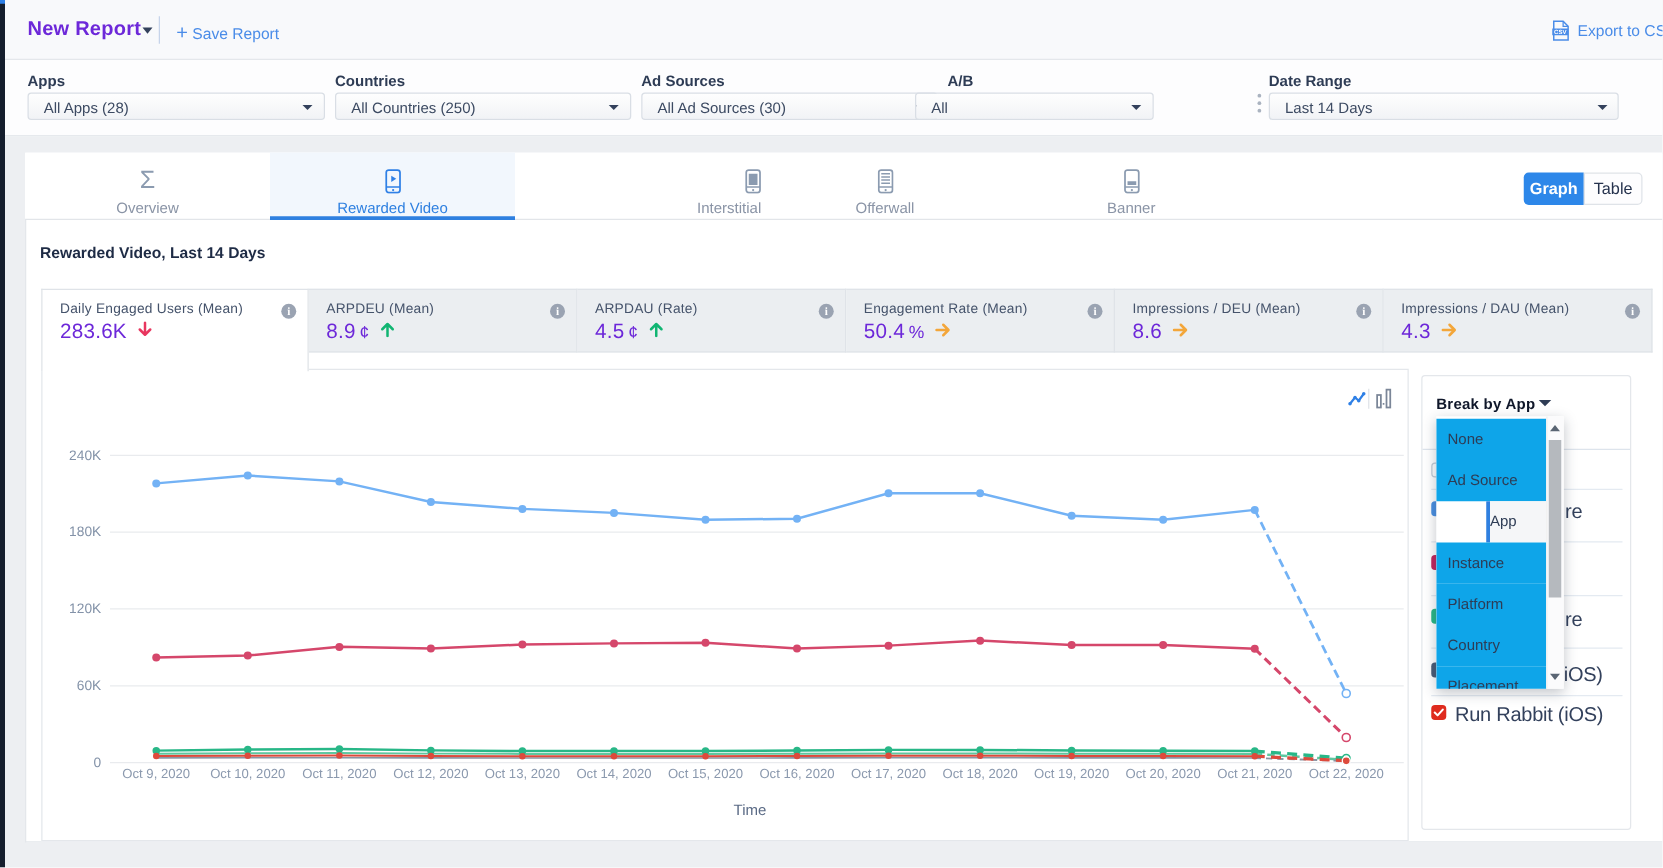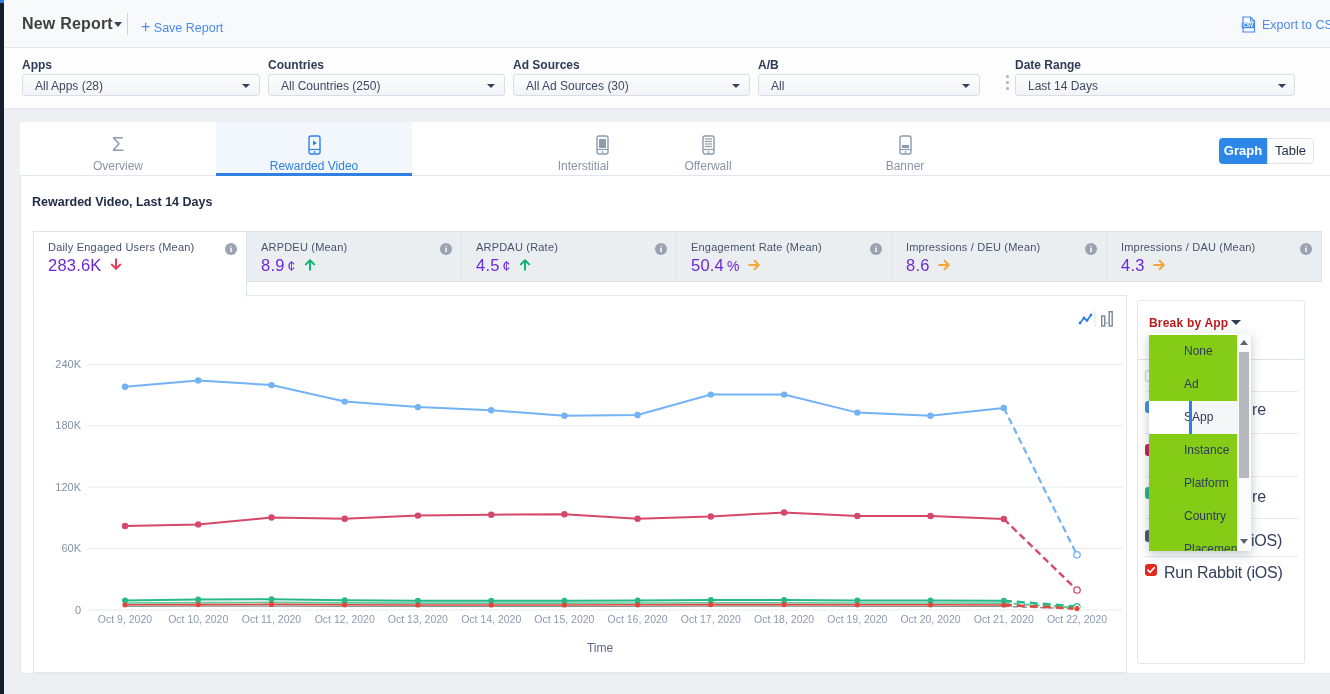--- a/index.html
+++ b/index.html
@@ -6,21 +6,21 @@
 html,body { width:1330px; height:694px; overflow:hidden; }
 body { font-family:"Liberation Sans",sans-serif; background:#edeff2; position:relative; }
 .abs { position:absolute; }
 
 
 #sidebar { left:0; top:0; width:4px; height:694px; background:#151e2d; }
 #sidebar-top { left:0; top:0; width:4px; height:3px; background:#2f80e6; }
 
 
 #header { left:4px; top:0; width:1326px; height:48px; background:#f8f9fb; border-bottom:1px solid #e4e7eb; }
-#nr { left:22px; top:15px; font-size:16px; font-weight:bold; color:#404040; letter-spacing:0.2px; }
+#nr { left:22px; top:15px; font-size:16px; font-weight:bold; color:#6d28d9; letter-spacing:0.2px; }
 #nr-caret { left:114px; top:22px; width:0; height:0; border-left:4.5px solid transparent; border-right:4.5px solid transparent; border-top:5px solid #33415c; }
 #hdr-div { left:127px; top:13px; width:1px; height:22px; background:#c6d4ea; }
 #save { left:141px; top:18px; font-size:12.5px; color:#4a8ce8; }
 #export { left:1241px; top:16px; color:#4a8ce8; font-size:12.5px; white-space:nowrap; }
 
 
 #filters { left:4px; top:48px; width:1326px; height:61px; background:#fdfdfe; border-bottom:1px solid #e6e9ed; }
 .flabel { position:absolute; top:58px; font-size:12px; font-weight:bold; color:#2e3c55; }
 .fselect { position:absolute; top:74px; height:22px; border:1px solid #d9dee5; border-radius:3px; background:linear-gradient(180deg,#fefefe, #f1f3f6); }
 .fselect .txt { position:absolute; left:12px; top:4px; font-size:12px; color:#3c4a62; }
@@ -49,31 +49,31 @@
 .card { position:absolute; top:231px; height:51px; background:#ebeef1; border:1px solid #dfe3e8; border-left:none; }
 .card.first { border-left:1px solid #dfe3e8; }
 .card.active { background:#ffffff; height:66px; border-bottom:none; z-index:3; }
 .card .clabel { position:absolute; left:14px; top:9px; font-size:11px; color:#45536b; letter-spacing:0.2px; }
 .card .cval { position:absolute; left:14px; top:24px; font-size:16.5px; font-weight:normal; color:#6d28d9; letter-spacing:0.2px; }
 .card .cinfo { position:absolute; right:9px; top:11px; width:12px; height:12px; border-radius:50%; background:#9aa3b2; color:#ffffff; font-size:9px; font-weight:bold; text-align:center; line-height:12px; font-family:"Liberation Serif",serif; }
 
 
 #chartbox { left:33px; top:295px; width:1094px; height:378px; background:#fff; border:1px solid #e4e7eb; }
 #legendbox { left:1137px; top:300px; width:168px; height:364px; background:#fff; border:1px solid #e4e7eb; border-radius:3px; }
-#breakby { left:1149px; top:316px; font-size:12px; font-weight:bold; color:#b91c1c; letter-spacing:0.2px; }
+#breakby { left:1149px; top:316px; font-size:12px; font-weight:bold; color:#0f172a; letter-spacing:0.2px; }
 #breakby-caret { left:1231px; top:320px; width:0; height:0; border-left:5px solid transparent; border-right:5px solid transparent; border-top:5.5px solid #2e3c55; }
 #legend-sep { left:1138px; top:359px; width:166px; height:1px; background:#dde4ec; }
 #legend-search { left:1145px; top:370px; width:12px; height:12px; border:1px solid #c2cbd6; border-radius:3px; background:#fff; }
 .leg-sep { position:absolute; left:1145px; width:153px; height:1px; background:#e4eaf1; }
 .leg-cb { position:absolute; left:1145px; width:12px; height:12px; border-radius:3px; }
 .leg-frag { position:absolute; font-size:16px; letter-spacing:-0.2px; color:#33415c; }
 
 
 #dropdown { left:1149px; top:333px; width:102px; height:218px; background:#fff; box-shadow:0 3px 10px rgba(40,50,70,0.28); z-index:10; overflow:hidden; }
-.dd-item { position:absolute; left:0; width:88px; height:33px; font-size:12px; color:#2e3c55; line-height:33px; padding-left:35px; background:#84cc16; }
+.dd-item { position:absolute; left:0; width:88px; height:33px; font-size:12px; color:#2e3c55; line-height:33px; padding-left:9px; background:#0ea5e9; }
 .dd-item.hl { background:#f5f6f8; border-left:3px solid #2f80e0; padding-left:0;margin-left:40px; }
 #dd-scroll { position:absolute; right:0; top:0; width:14px; height:218px; background:#fbfbfc; border-left:1px solid #f0f0f0; }
 #dd-thumb { position:absolute; right:2px; top:19px; width:10px; height:126px; background:#b5b9be; }
 .dd-arrow { position:absolute; right:3px; width:0; height:0; border-left:4px solid transparent; border-right:4px solid transparent; }
 </style>
 </head>
 <body>
 <div class="abs" id="sidebar"></div>
 <div class="abs" id="sidebar-top"></div>
 
@@ -100,21 +100,21 @@
 <div class="fselect" style="left:268px; width:237px;">
     <span class="txt">All Countries (250)</span>
     <span class="car"></span>
   </div>
 <div class="flabel" style="left:513px;">Ad Sources</div>
 <div class="fselect" style="left:513px; width:237px;">
     <span class="txt">All Ad Sources (30)</span>
     <span class="car"></span>
   </div>
 <div class="flabel" style="left:758px;">A/B</div>
-<div class="fselect" style="left:758px; width:222px;">
+<div class="fselect" style="left:732px; width:191px;">
     <span class="txt">All</span>
     <span class="car"></span>
   </div>
 <div class="abs" style="left:1006px; top:75px; width:3px; height:3px; border-radius:50%; background:#aab3c0; box-shadow:0 6px 0 #aab3c0, 0 12px 0 #aab3c0;"></div>
 <div class="flabel" style="left:1015px;">Date Range</div>
 <div class="fselect" style="left:1015px; width:280px;">
     <span class="txt">Last 14 Days</span>
     <span class="car" style="right:8px;"></span>
   </div>
 

